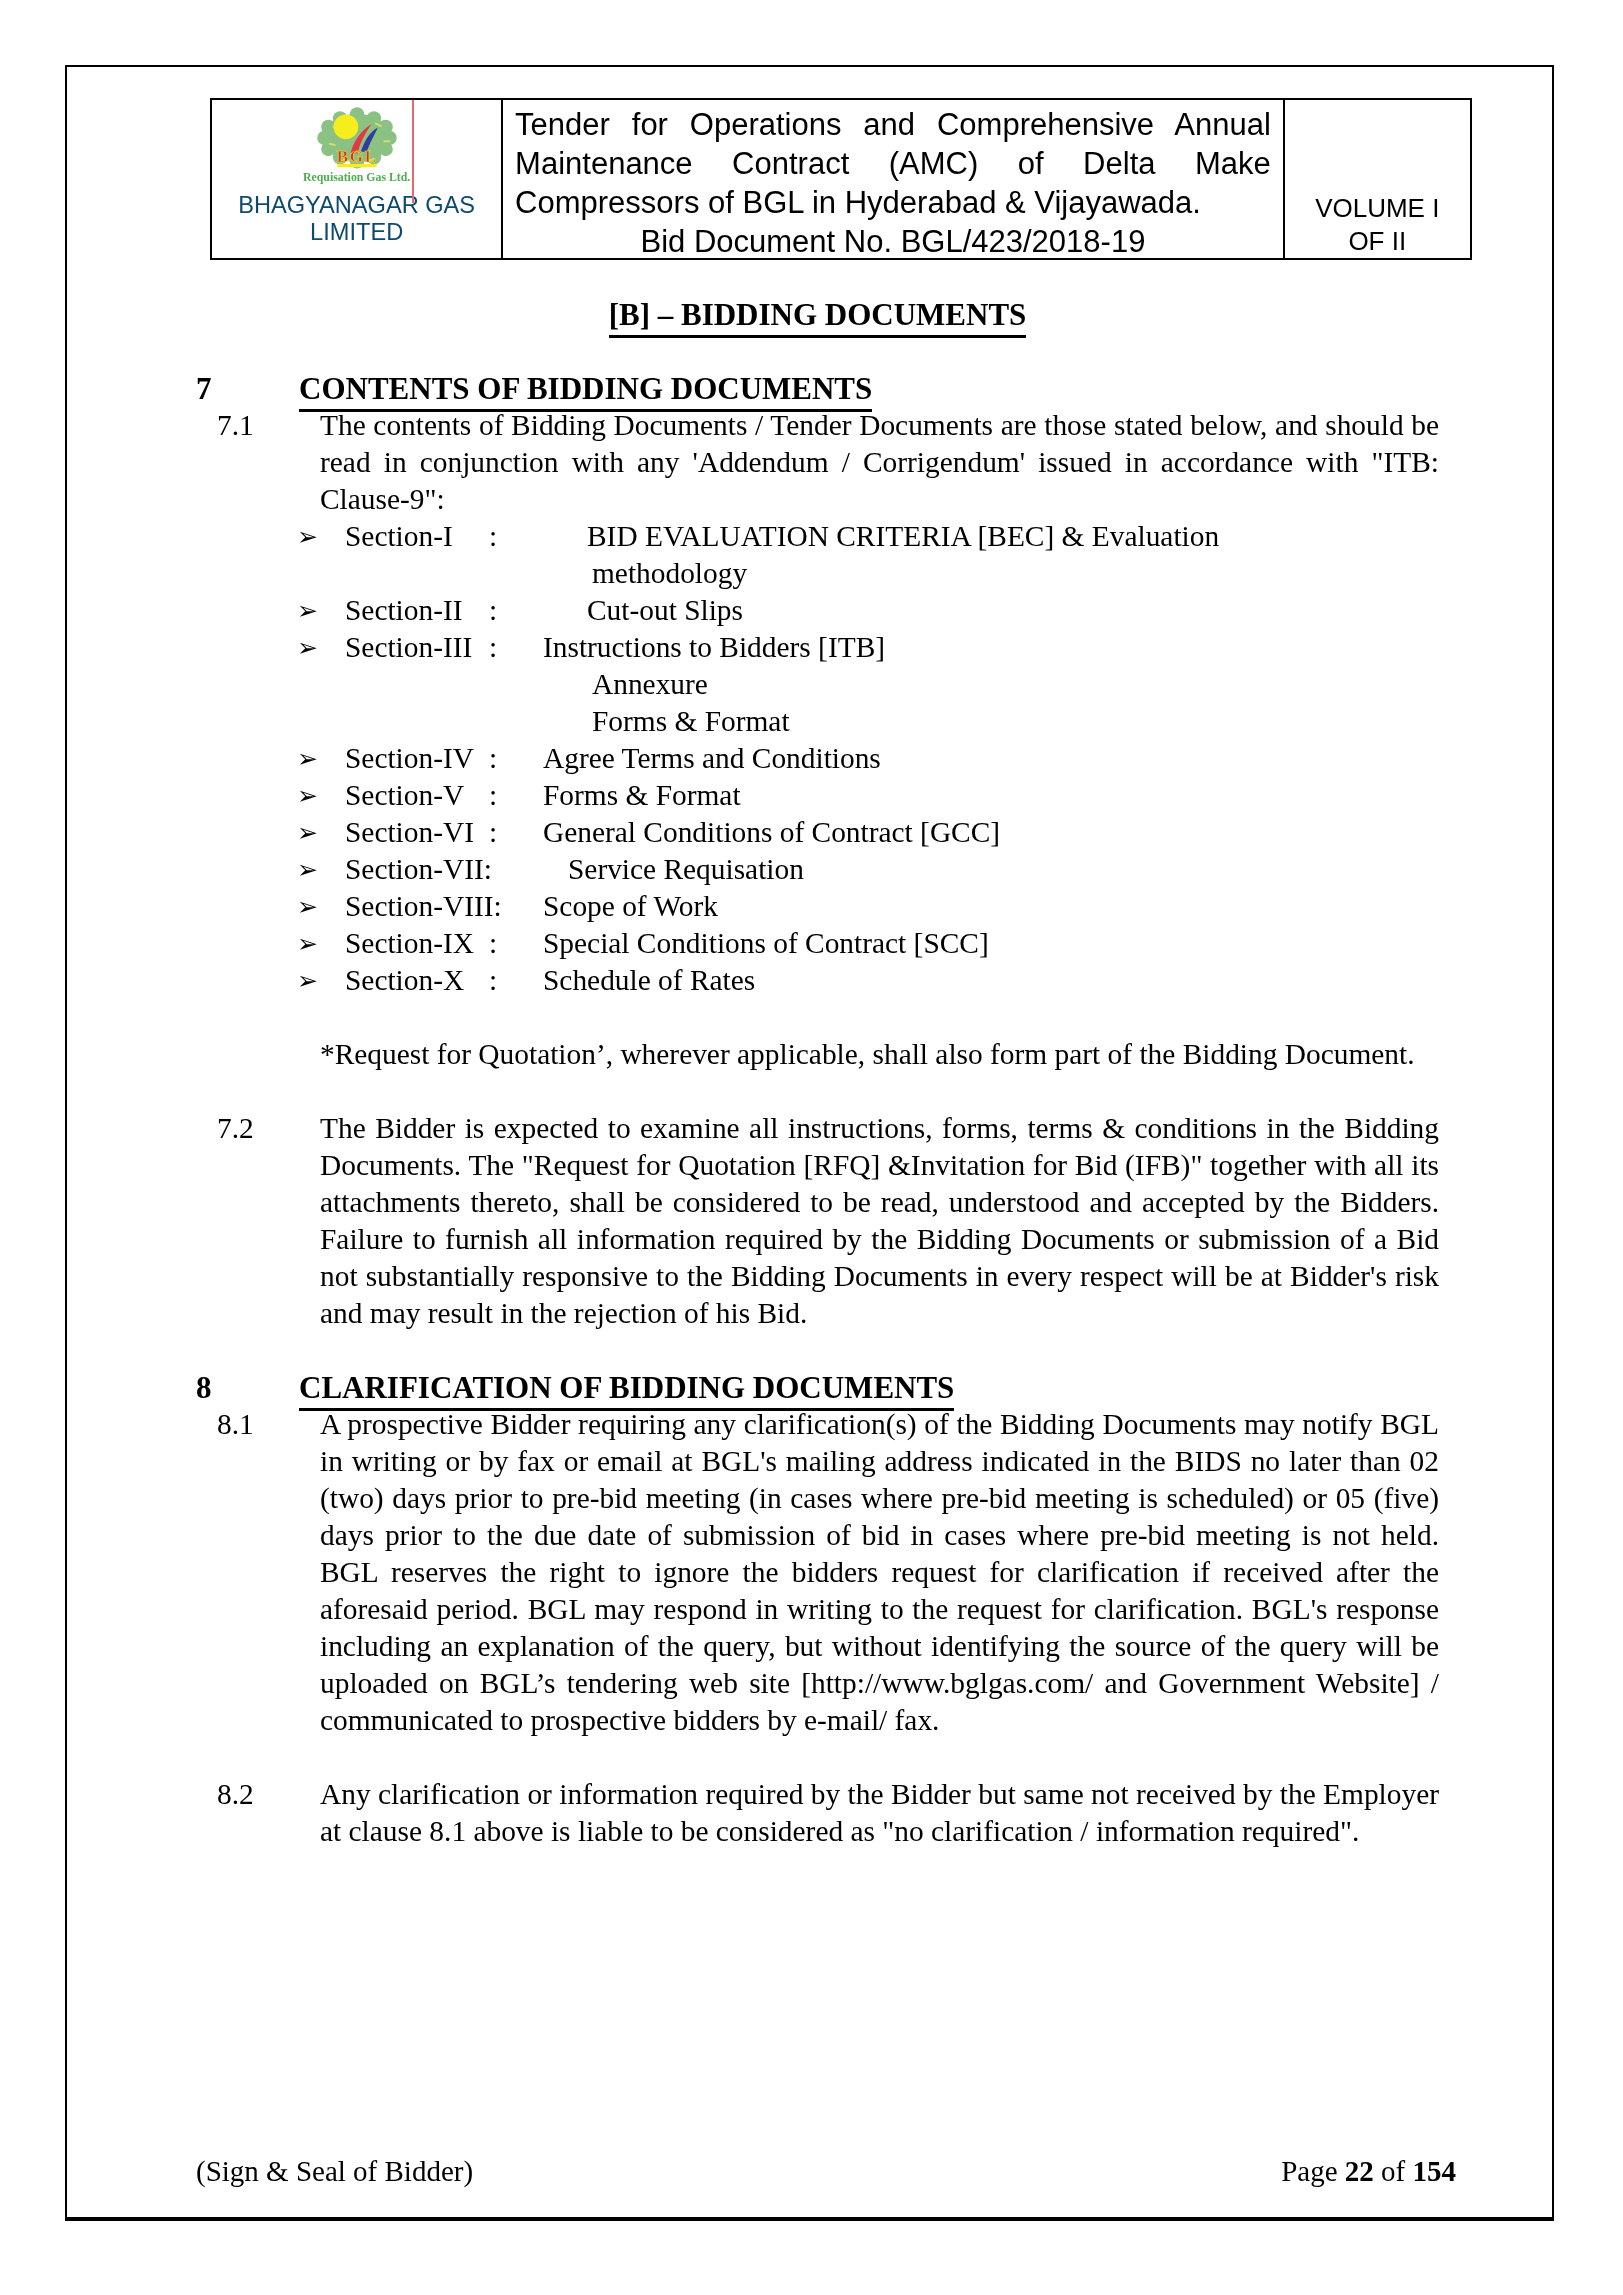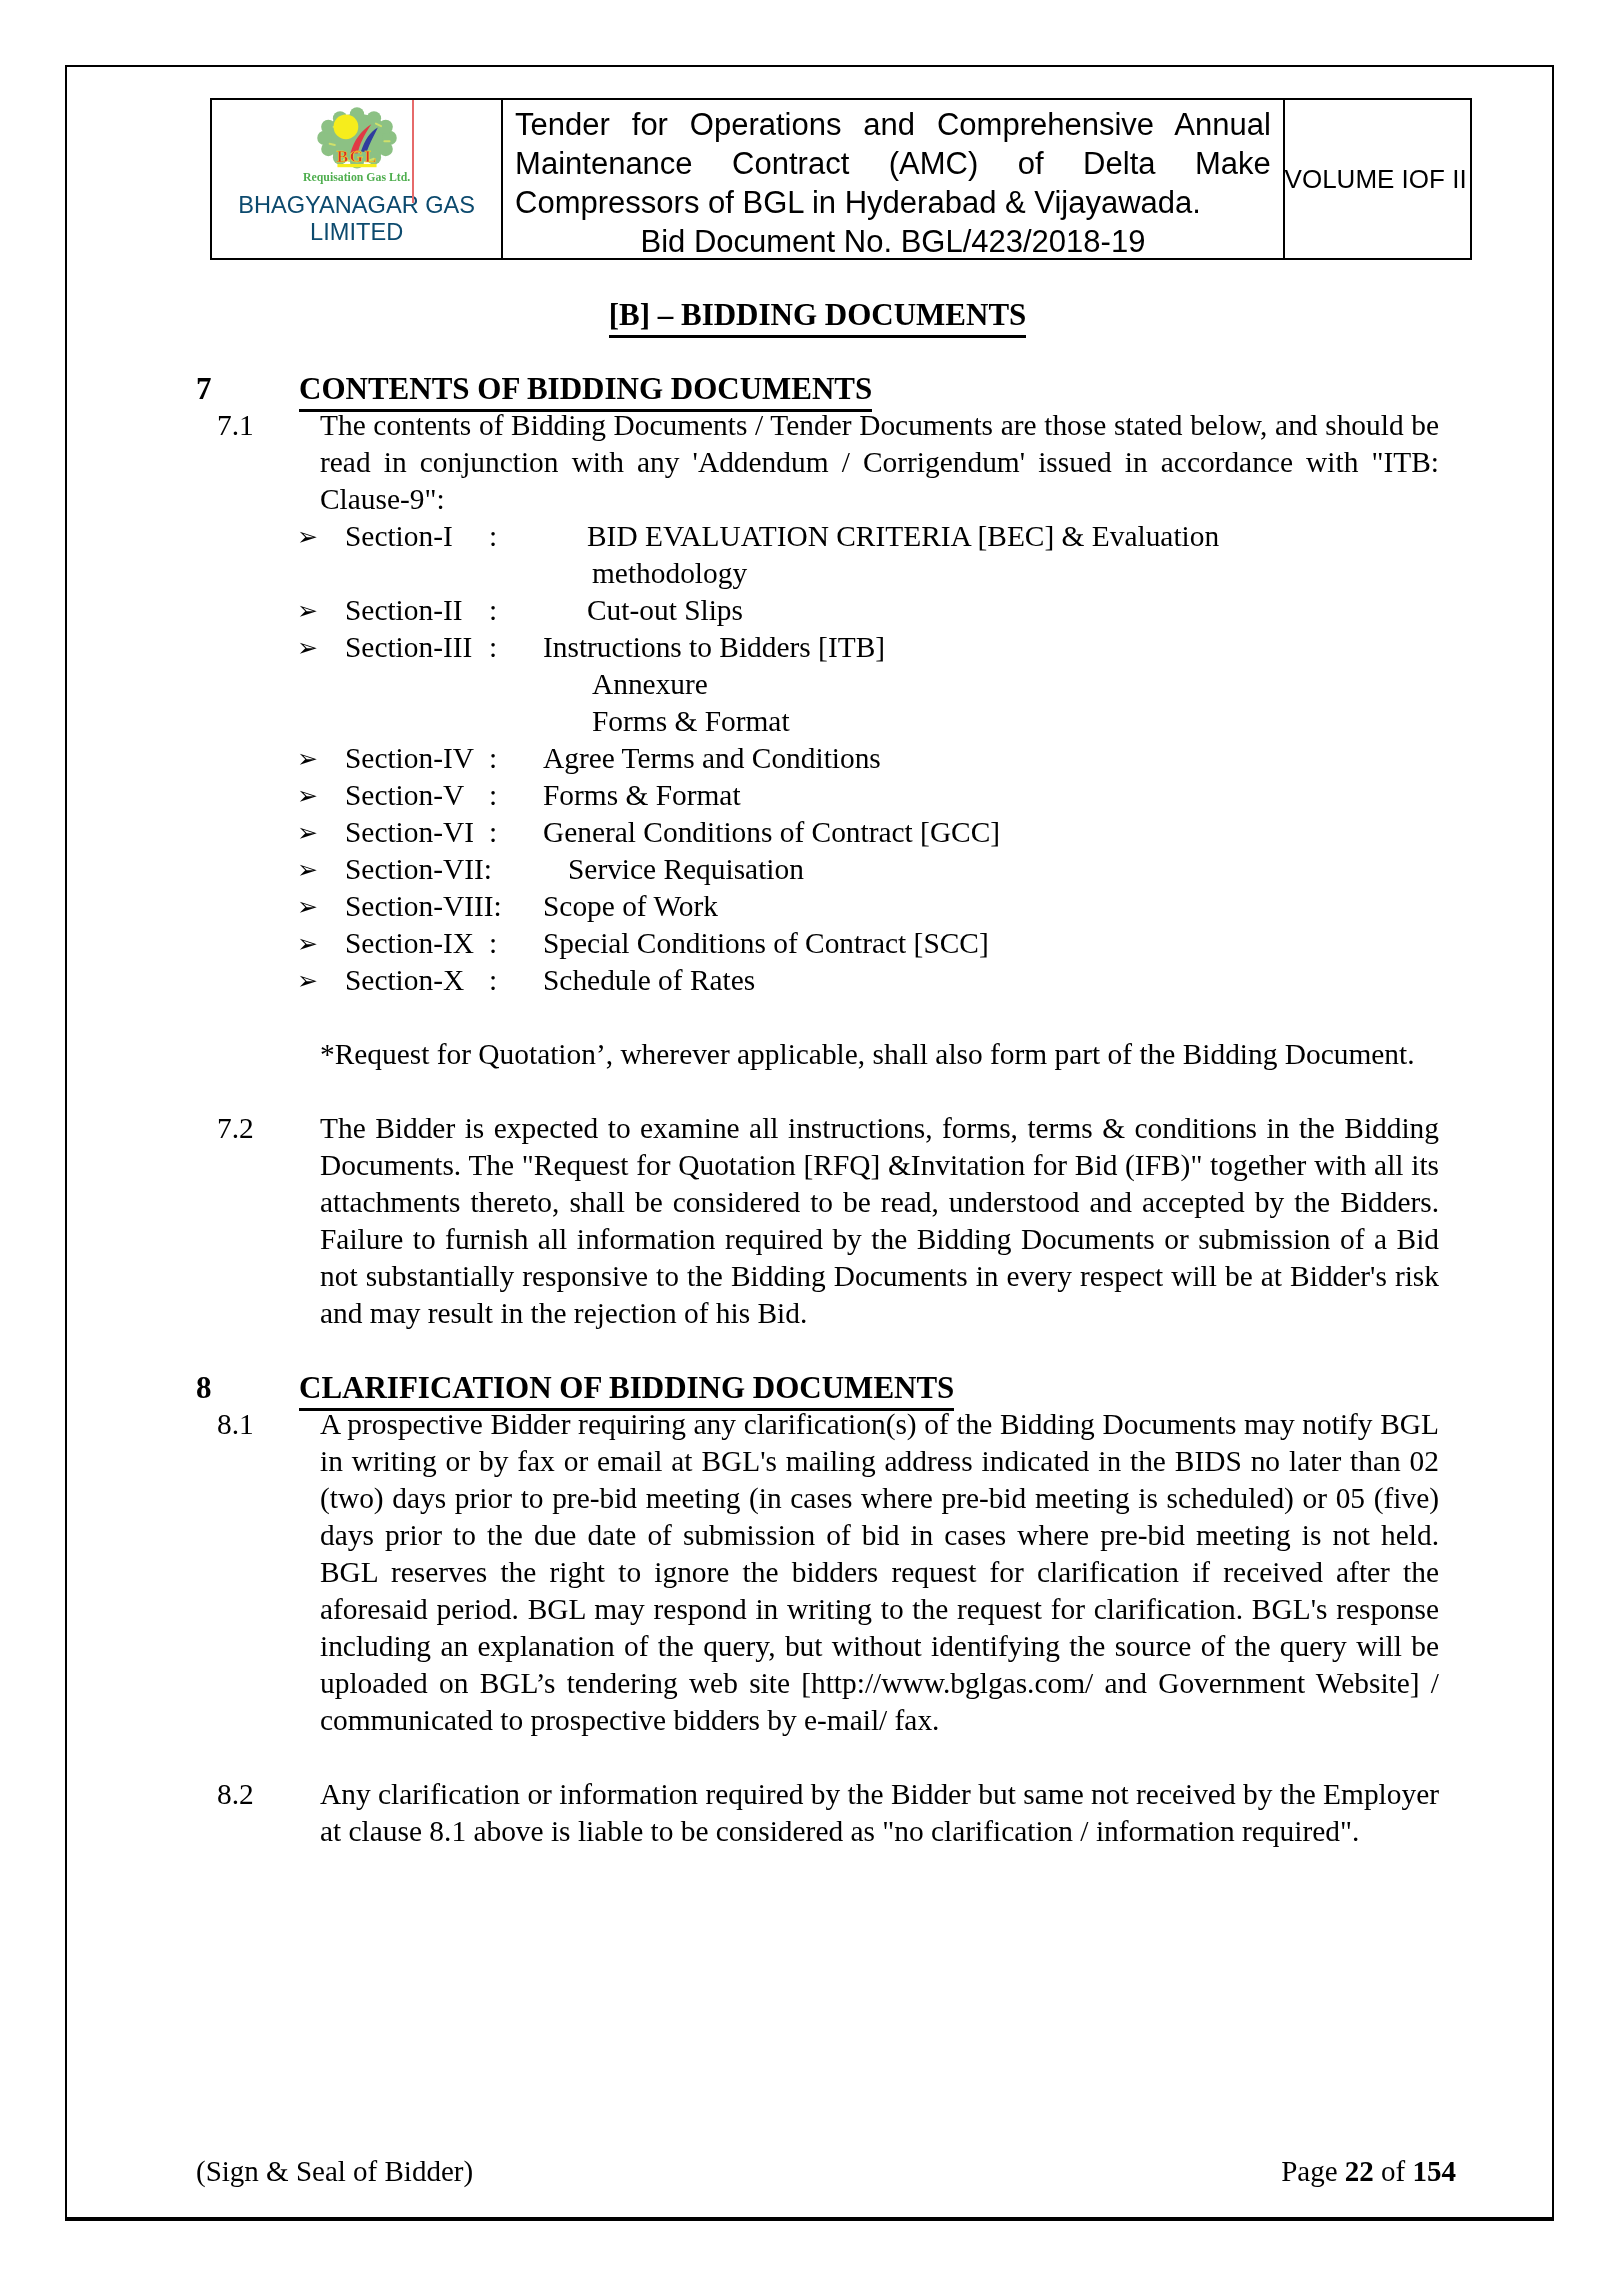--- a/index.html
+++ b/index.html
@@ -18,21 +18,21 @@
   .logo-svg{margin-top:6.5px;}
   .logo-caption{margin-top:-1.3px;font-family:"Liberation Serif",serif;font-weight:bold;
        font-size:11.8px;color:#4fae4f;line-height:11.8px;}
   .company{margin-top:7.9px;font-size:23.6px;line-height:27.5px;text-align:center;color:#0c4a6e;}
   .title-cell{width:804px;border-right:2.6px solid #000;padding:5.2px 11.8px 0 11.8px;
        font-family:"Liberation Sans","DejaVu Sans",sans-serif;font-size:31px;}
   .tline{height:39px;line-height:39px;white-space:nowrap;}
   .tline.just{white-space:normal;text-align:justify;text-align-last:justify;}
   .tline.left{text-align:left;}
   .tline.center{text-align:center;white-space:normal;}
-  .vol-cell{width:191px;display:flex;flex-direction:row;justify-content:flex-start;
+  .vol-cell{width:191px;display:flex;flex-direction:column;justify-content:flex-end;
        align-items:center;font-family:"Liberation Sans","DejaVu Sans",sans-serif;
        font-size:26px;line-height:33px;}
   
   .content{position:absolute;left:196px;top:263px;width:1243px;}
   .center-head{margin-top:33px;text-align:center;font-size:31px;font-weight:bold;line-height:37px;}
   .uhead{display:inline-block;padding-bottom:2px;border-bottom:3.3px solid #000;margin-bottom:-5.2px;}
   .sec-head{position:relative;padding-left:103px;margin-top:37px;font-size:31px;
        font-weight:bold;line-height:37px;}
   .num{position:absolute;left:0;top:0;}
   .para{position:relative;padding-left:103px;font-size:29.4px;line-height:37px;

